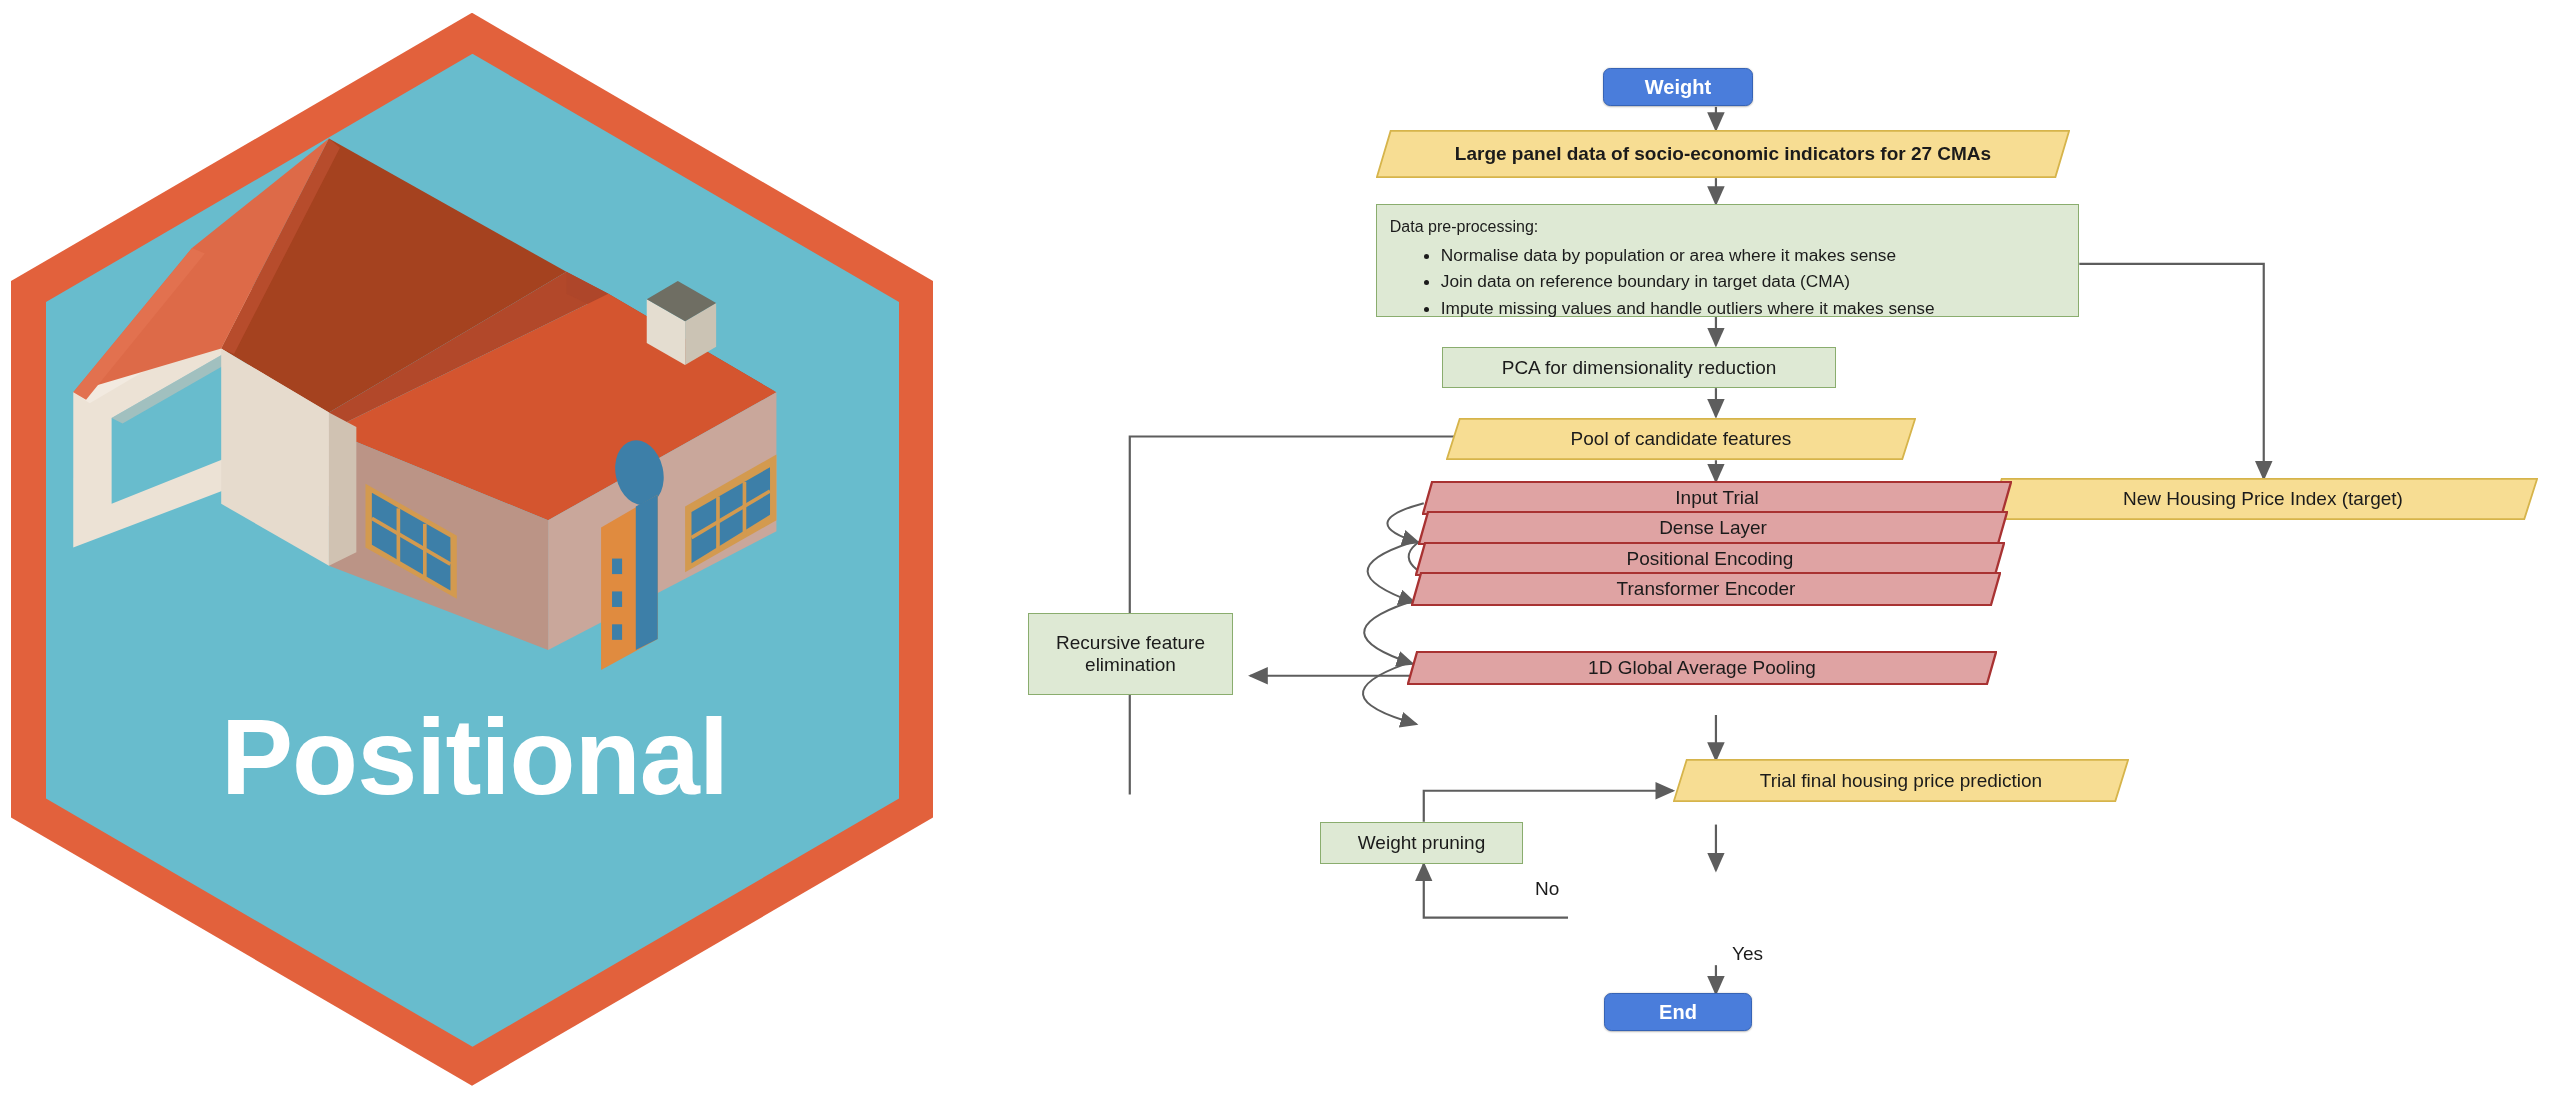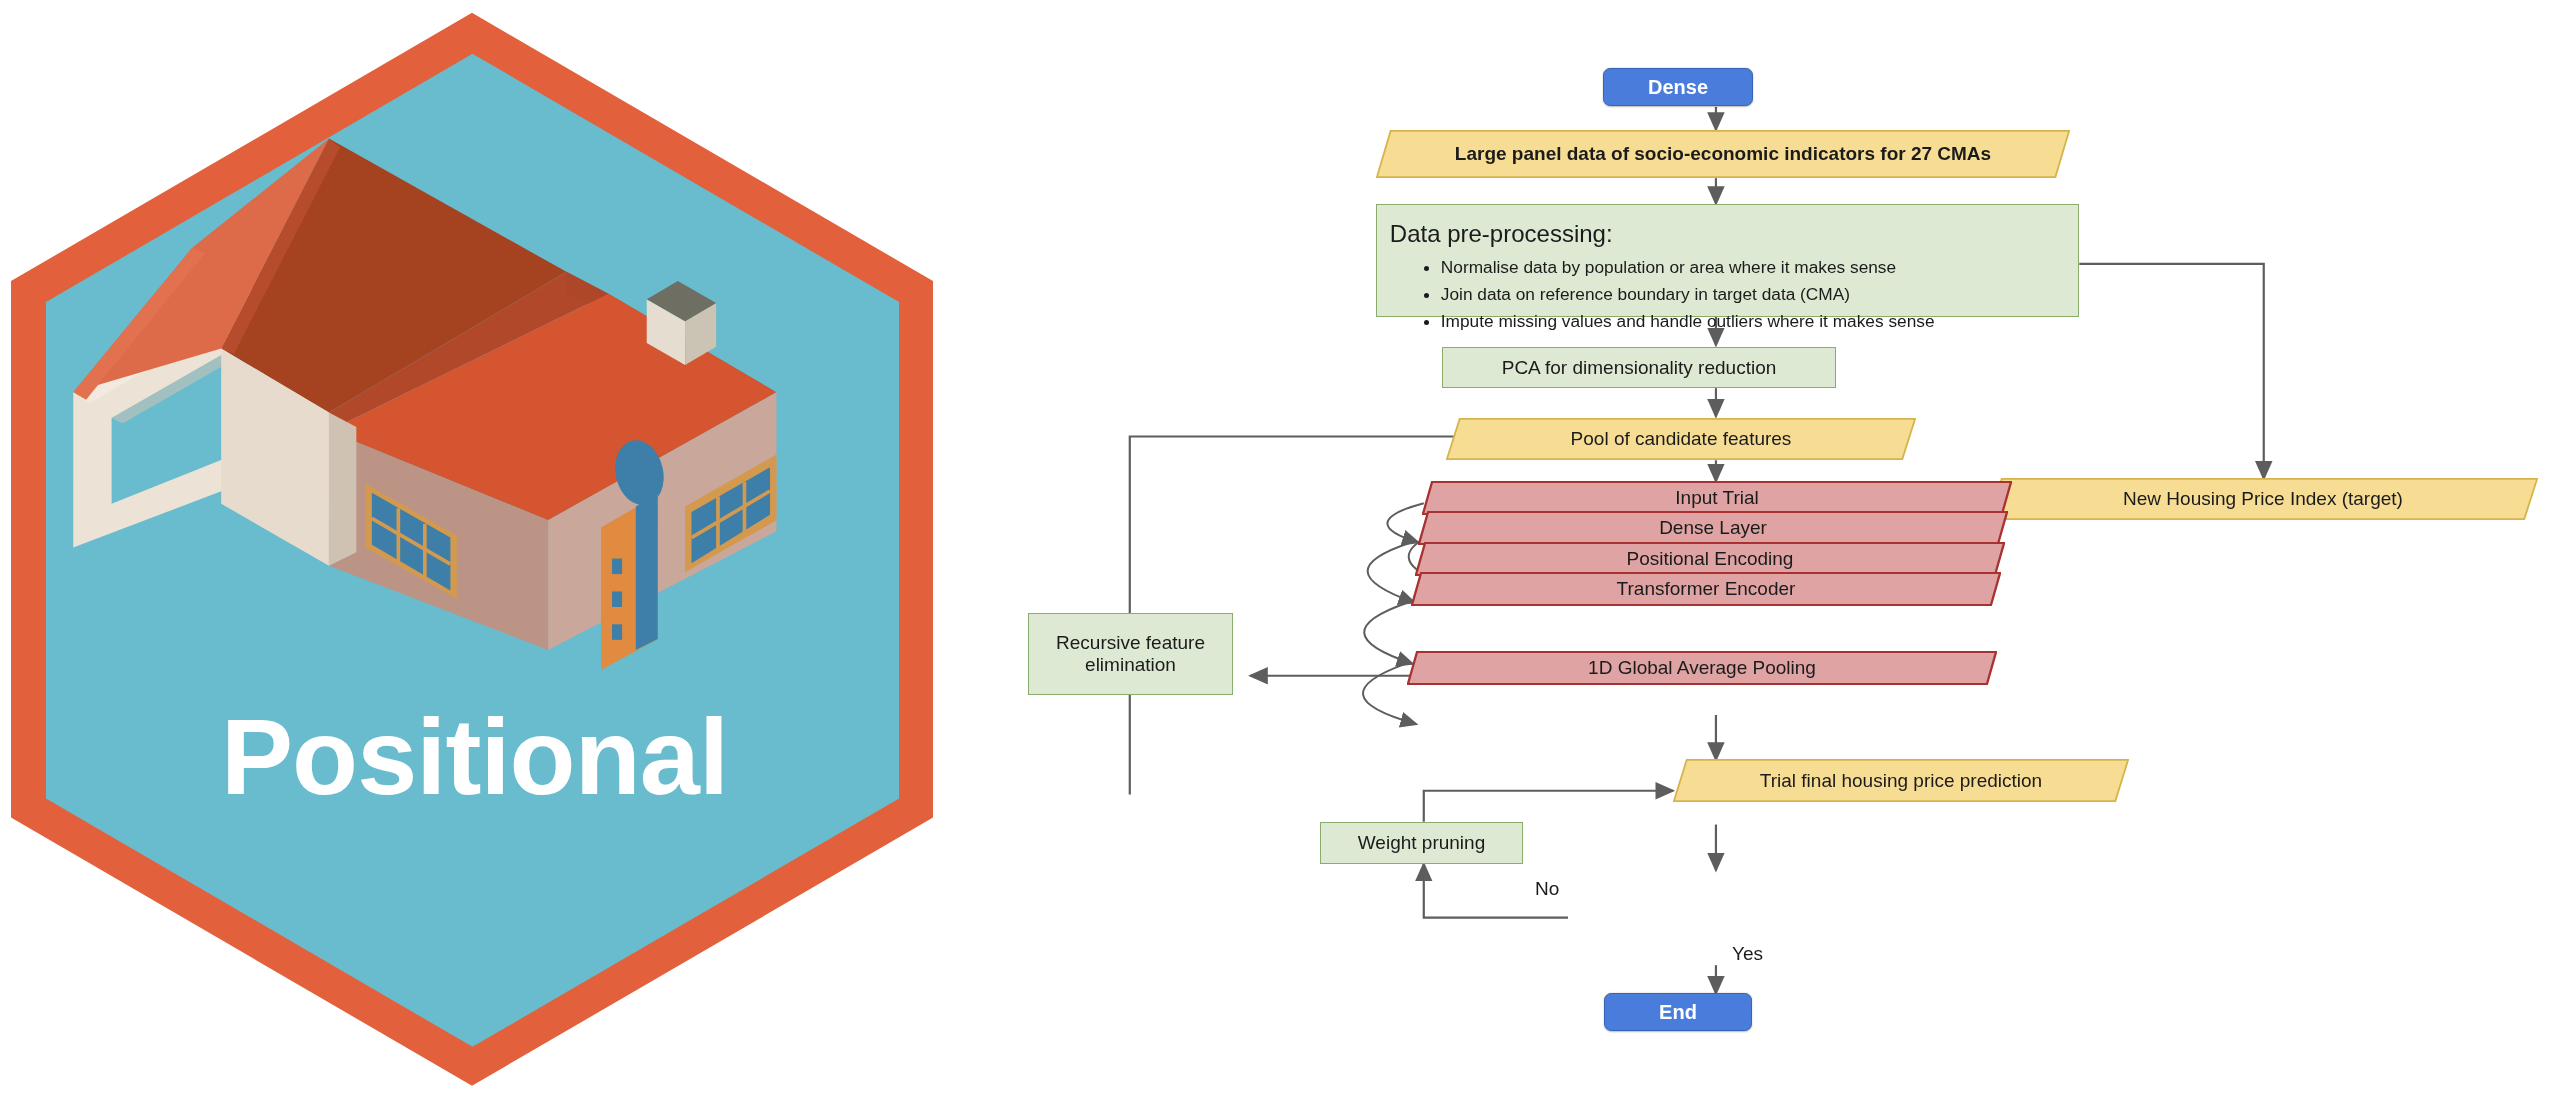--- a/index.html
+++ b/index.html
@@ -27,21 +27,21 @@
   .node{position:absolute;box-sizing:border-box;display:flex;
         align-items:center;justify-content:center;text-align:center;
         font-size:19px;color:#1b1b1b;}
   .term{background:#4a7ddb;border:0.9px solid #3663b5;border-radius:7.3px;
         color:#ffffff;font-weight:bold;font-size:20px;
         box-shadow:0 0.9px 1.8px rgba(0,0,0,.28);}
   .proc{background:#dee9d4;border:0.9px solid #8aad6e;}
   .diamond-box{background:#d3e2f2;}
   .bullets{display:block;text-align:left;font-size:17.3px;line-height:1.55;
            padding:10px 12.8px 7.3px 12.8px;}
-  .bullets .hdr{font-size:24px;display:block;margin-bottom:1.8px;}
+  .bullets .hdr{font-size:16px;display:block;margin-bottom:1.8px;}
   .bullets ul{margin:0;padding-left:51px;}
   .bullets li{margin:0;}
   .edge-label{position:absolute;font-size:19px;color:#1b1b1b;}
   .diamond-label{position:absolute;font-size:19px;color:#1b1b1b;
         width:100%;text-align:center;top:35px;left:0;}
 </style>
 </head>
 <body>
 
 <div id="logo-panel">
@@ -153,21 +153,21 @@
     <g stroke="#5d5d5d" stroke-width="2.2" fill="none" marker-end="url(#ah)">
       <path d="M520,551 C468,565 468,580 514,594"></path>
       <path d="M506,594 C442,615 442,636 510,660"></path>
       <path d="M502,660 C438,682 438,704 508,727"></path>
       <path d="M500,727 C436,750 436,772 512,793"></path>
       <path d="M536,583 C492,600 492,620 540,638"></path>
     </g>
   </svg>
 
   <div class="node term" style="left:654px;top:68px;width:150px;height:38px;">
-    <span>Dense</span>
+    <span>Weight</span>
   </div>
 
   <div class="node" style="left:427px;top:130px;width:694px;height:48px;">
     <svg viewBox="0 0 760 53" preserveAspectRatio="none" style="position:absolute;inset:0;width:100%;height:100%;">
       <polygon points="16,1 759,1 744,52 1,52" fill="#f7dd93" stroke="#d6b44b" stroke-width="2"></polygon>
     </svg>
     <span style="position:relative;font-weight:bold;">Large panel data of socio-economic indicators for 27 CMAs</span>
   </div>
 
   <div class="node proc" style="left:427px;top:204px;width:703px;height:113px;display:block;">

